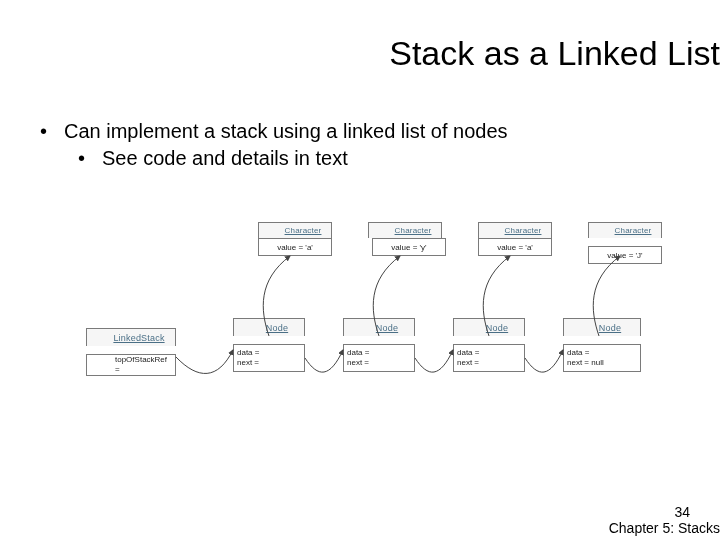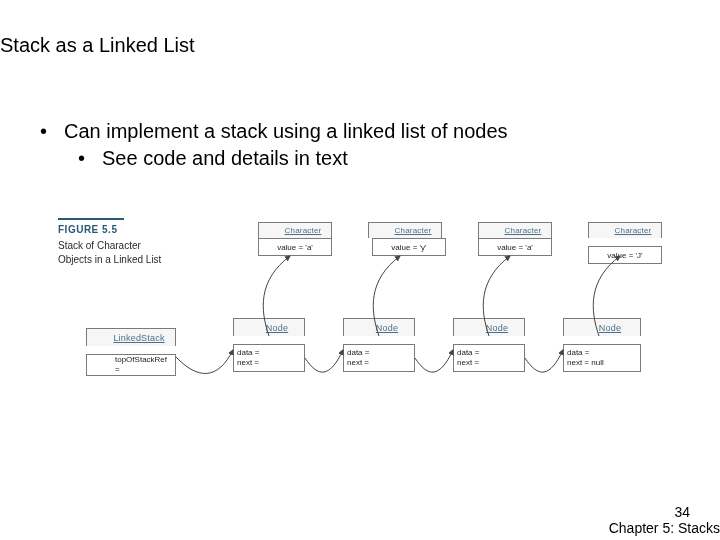--- a/index.html
+++ b/index.html
@@ -17,22 +17,22 @@
     width: 720px;
     height: 540px;
     position: relative;
     box-sizing: border-box;
   }
   .title {
     position: absolute;
     top: 34px;
     left: 0;
     width: 720px;
-    text-align: left;
-    font-size: 20px;
+    text-align: right;
+    font-size: 34px;
     font-weight: 400;
   }
   .bullets {
     position: absolute;
     top: 118px;
     left: 40px;
     width: 640px;
     font-size: 20px;
     line-height: 1.35;
   }
@@ -140,26 +140,20 @@
       <span>Can implement a stack using a linked list of nodes</span>
     </div>
     <div class="bullet-l2">
       <span class="dot">•</span>
       <span>See code and details in text</span>
     </div>
   </div>
 
   <div class="figure">
 
-    <div class="fig-label">
-      <div class="rule"></div>
-      <div class="fignum">FIGURE 5.5</div>
-      <div class="figcap">Stack of Character</div>
-      <div class="figcap">Objects in a Linked List</div>
-    </div>
 
     <div class="box title-box" style="left:28px; top:128px; width:90px; height:18px;">LinkedStack</div>
     <div class="box under-box" style="left:28px; top:146px; width:90px; height:22px;padding-left:28px;">topOfStackRef =</div>
 
     <div class="box title-box" style="left:175px; top:118px; width:72px; height:18px;">Node</div>
     <div class="box under-box" style="left:175px; top:136px; width:72px; height:28px; white-space:pre;">data =
 next =</div>
 
     <div class="box title-box char-box" style="left:200px; top:22px; width:74px; height:16px;">Character</div>
     <div class="box char-box" style="left:200px; top:38px; width:74px; height:18px;">value = 'a'</div>

